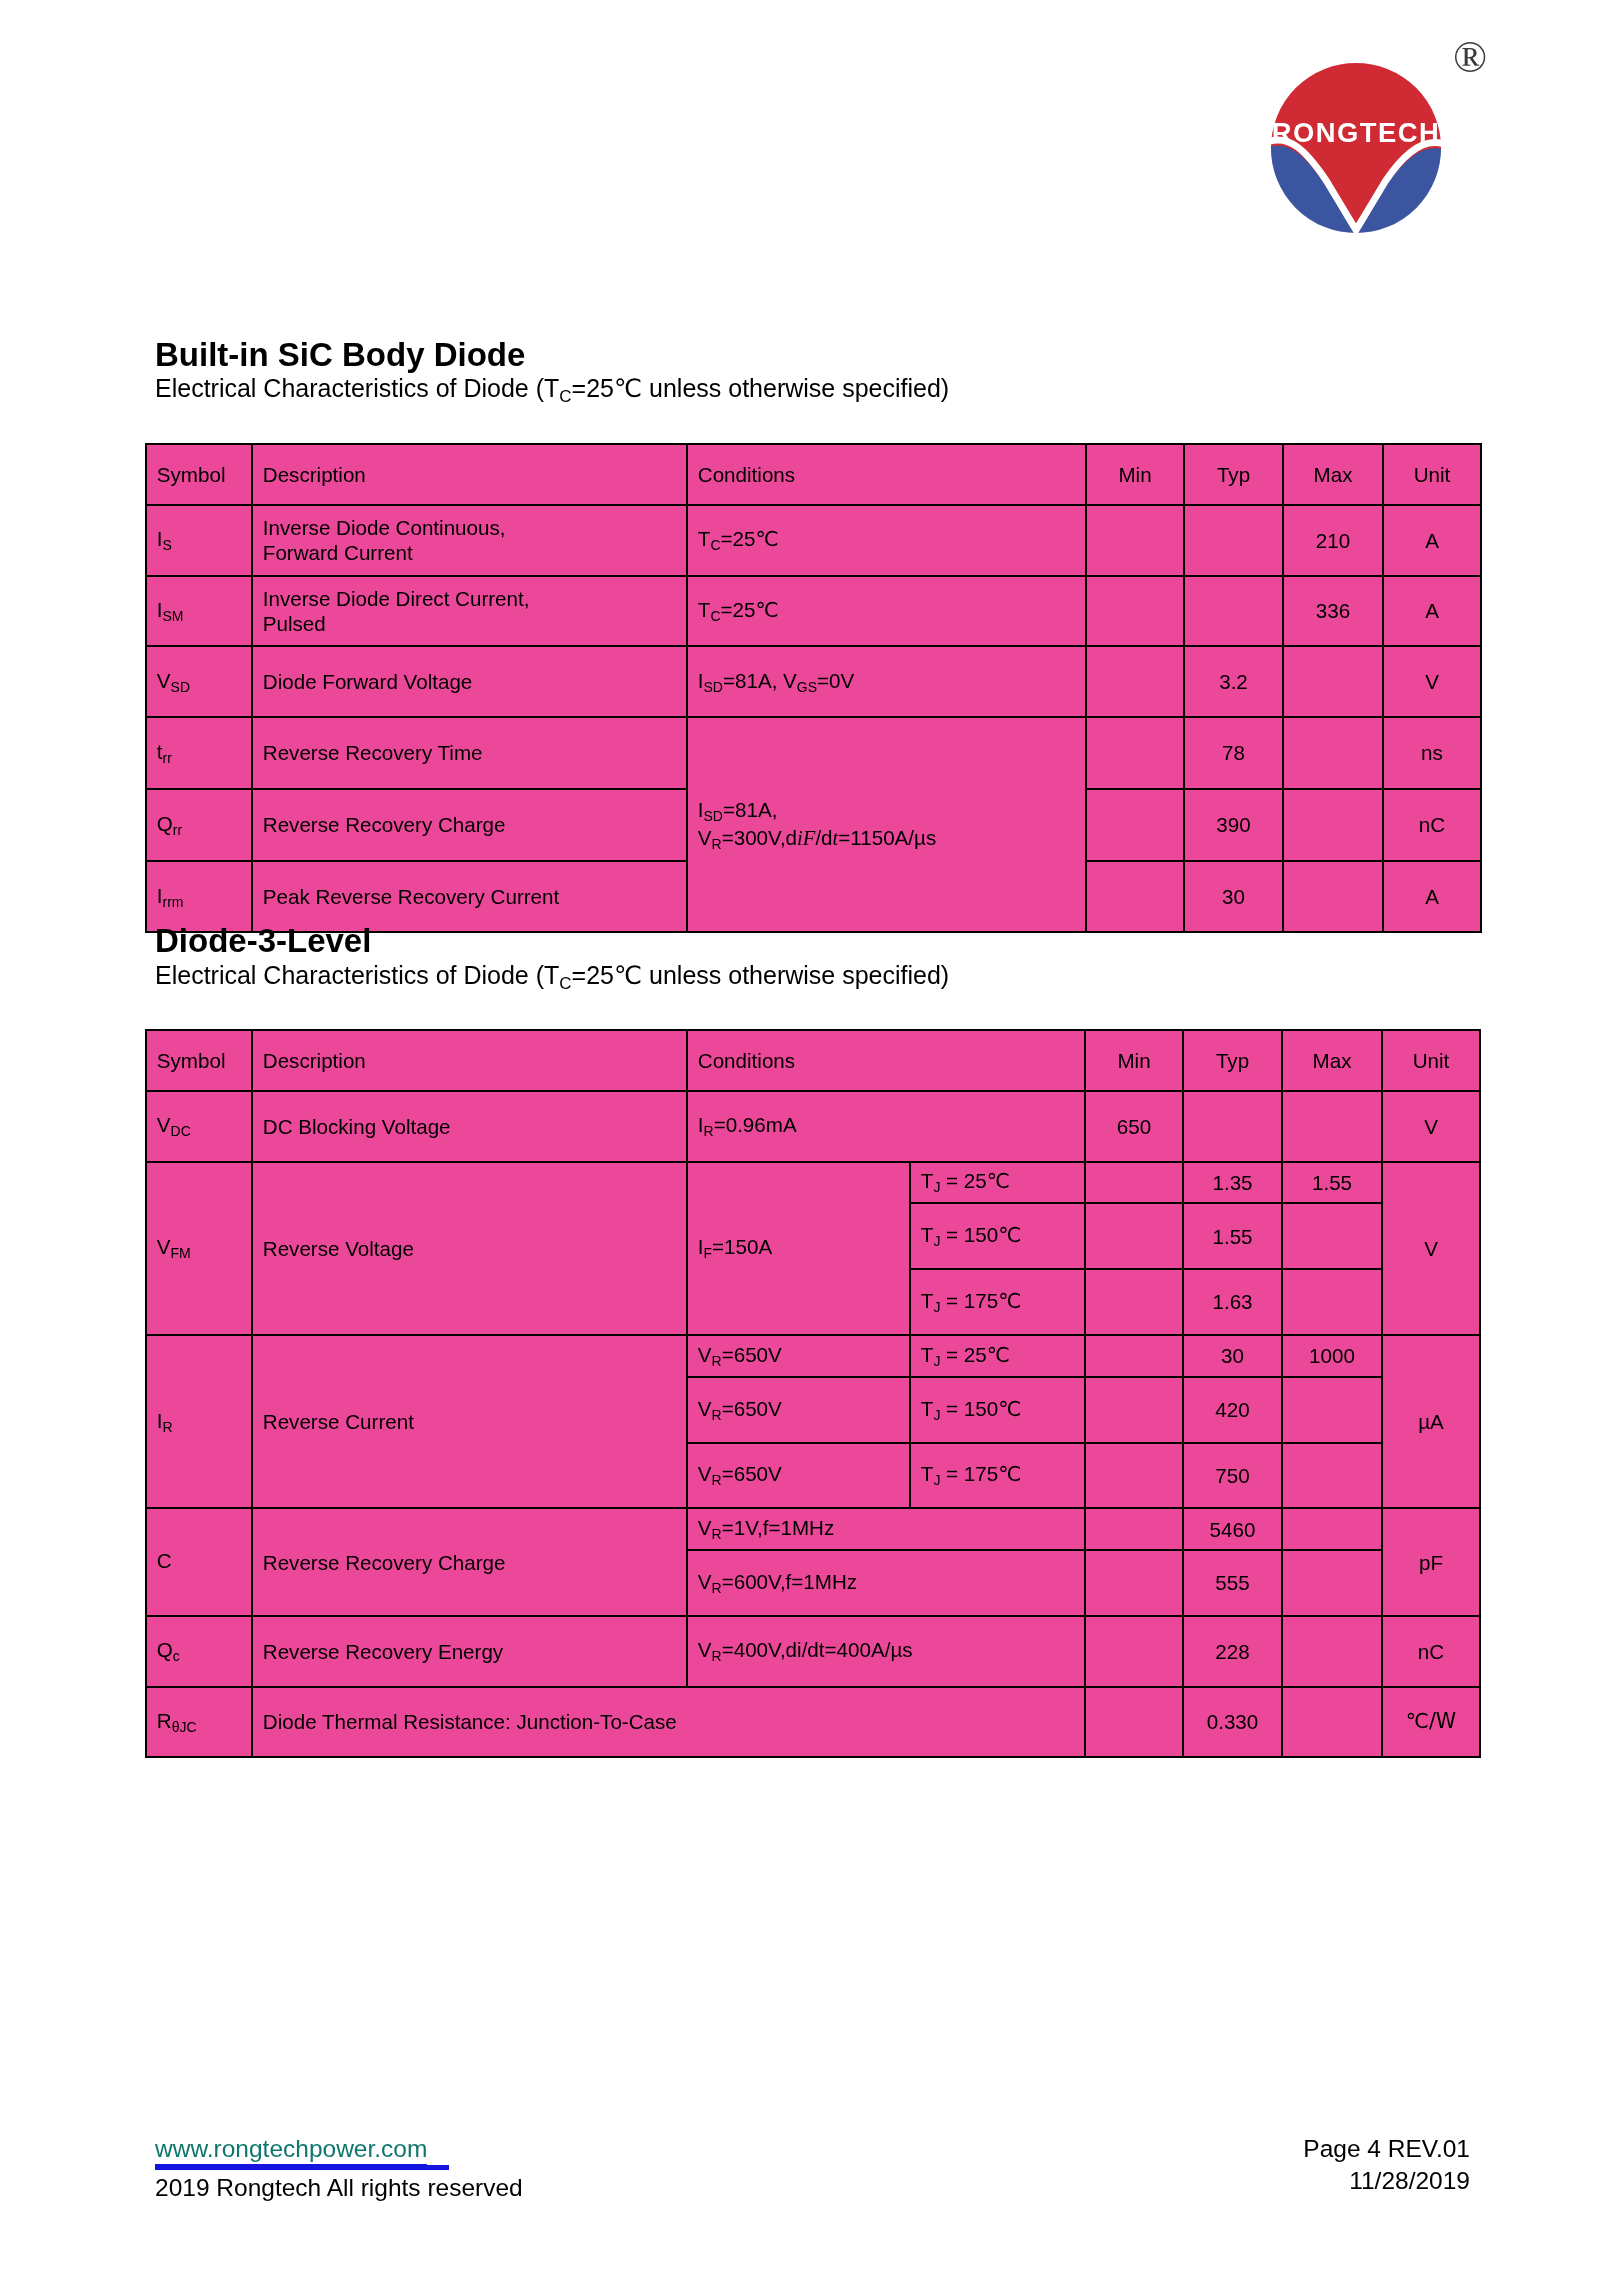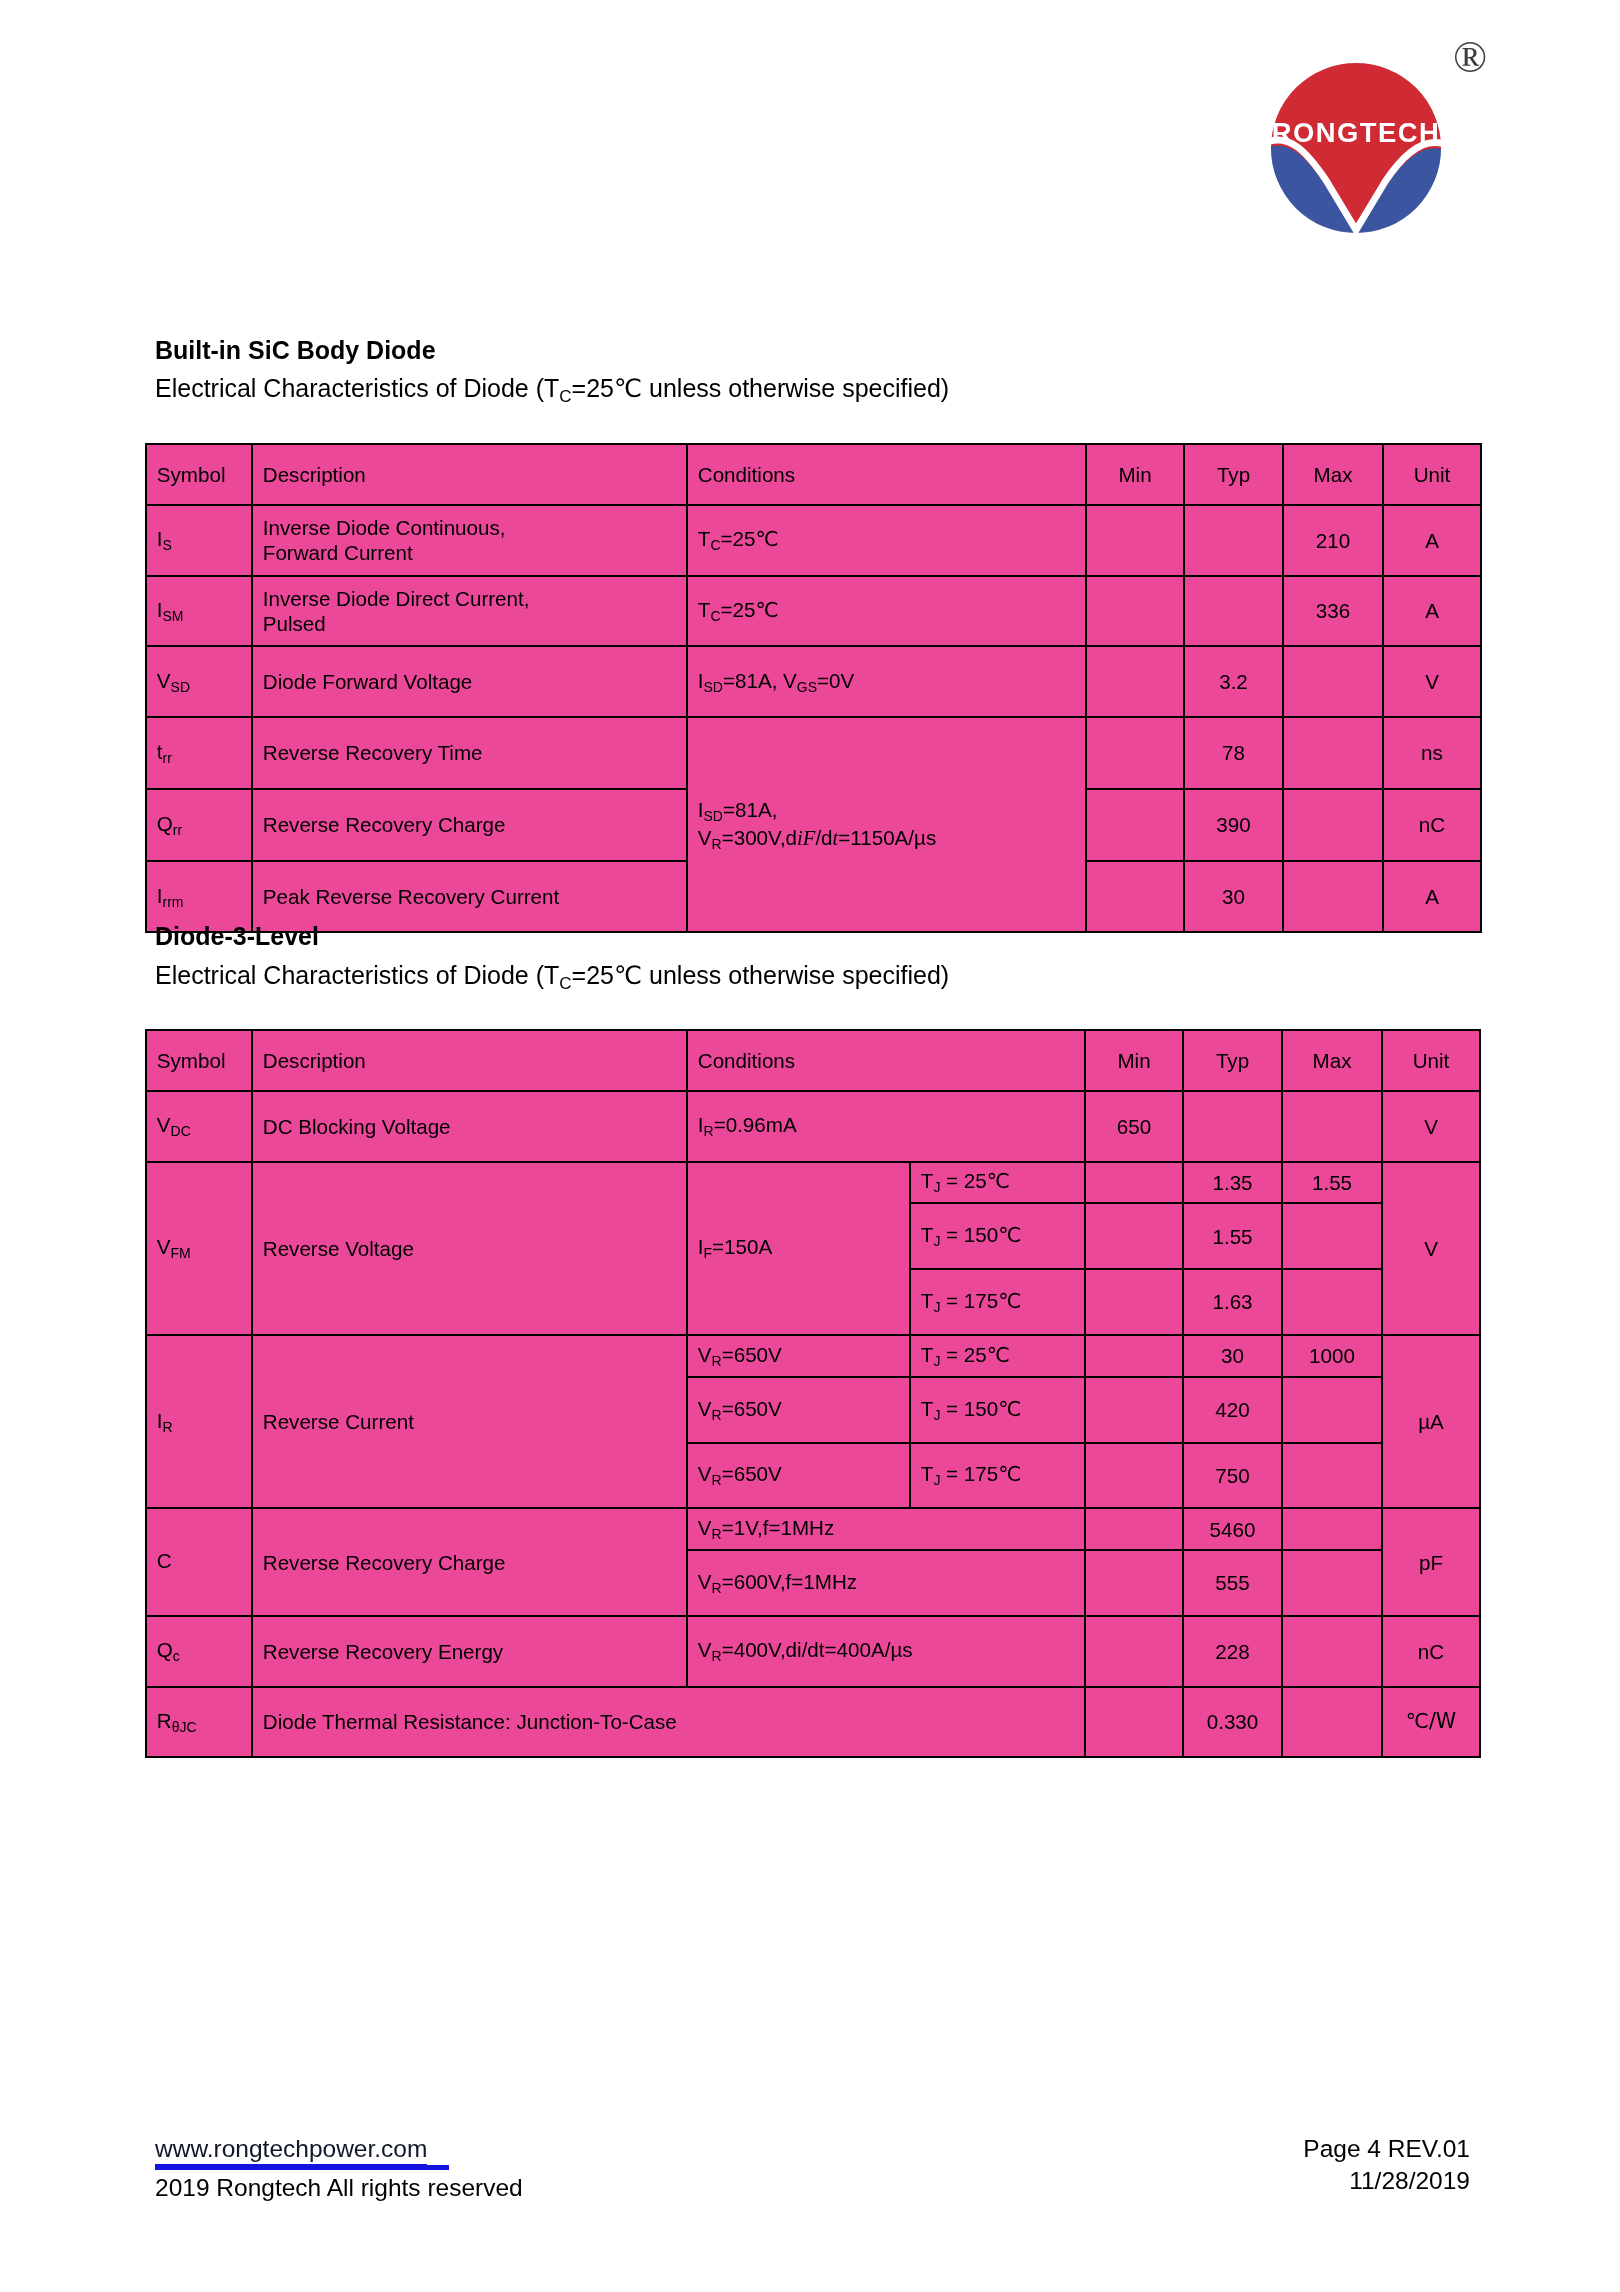--- a/index.html
+++ b/index.html
@@ -13,21 +13,21 @@
   }
   .page{position:relative;width:1620px;height:2293px;}
 
   
   .logo-wrap{position:absolute; left:1250px; top:29px; width:245px; height:211px;}
   .logo-reg{position:absolute; right:7.8px; top:5.9px; font-size:45px; line-height:45px;
             font-family:"Liberation Serif", serif; color:#3b3b3b;}
   .logo-circle{position:absolute; left:17.6px; top:31px; width:176px; height:176px;}
 
   
-  .section-head{position:absolute; left:155px; font-size:25px; font-weight:bold; white-space:nowrap;}
+  .section-head{position:absolute; left:155px; font-size:33px; font-weight:bold; white-space:nowrap;}
   .section-head2{position:absolute; left:155px; font-size:25px; white-space:nowrap;}
   .section-head2 b{font-weight:normal;}
   .section-head2 .norm{font-weight:normal;}
   .cjk{font-family:"DejaVu Sans","Liberation Sans",sans-serif;}
 
   
   table.dtable{
     position:absolute;
     border-collapse:collapse;
     table-layout:fixed;
@@ -44,21 +44,21 @@
   td.l{text-align:left;}
   .sym{white-space:nowrap;}
   sub{font-size:0.68em; vertical-align:-0.28em;}
   .it{font-style:italic;font-family:Liberation Serif, serif;}
 
   
   .footer{position:absolute; left:155px; top:2135px; width:1315px; font-size:24.5px;}
   .f-row{display:flex; justify-content:space-between; align-items:flex-start;}
   .f-left{text-align:left;}
   .f-right{text-align:right; white-space:nowrap;}
-  .link{color:#0f172a; text-decoration:none; display:inline-block;
+  .link{color:#0f766e; text-decoration:none; display:inline-block;
         border-bottom:2.9px solid #1414e0; padding-bottom:1px;}
   .link-tail{display:block; width:294px; height:4.9px; background:#1414e0; margin-top:-1px;}
   .f-line2{margin-top:3.9px;}
 </style>
 </head>
 <body>
 
 <div class="page">
 
   <div class="logo-wrap">

